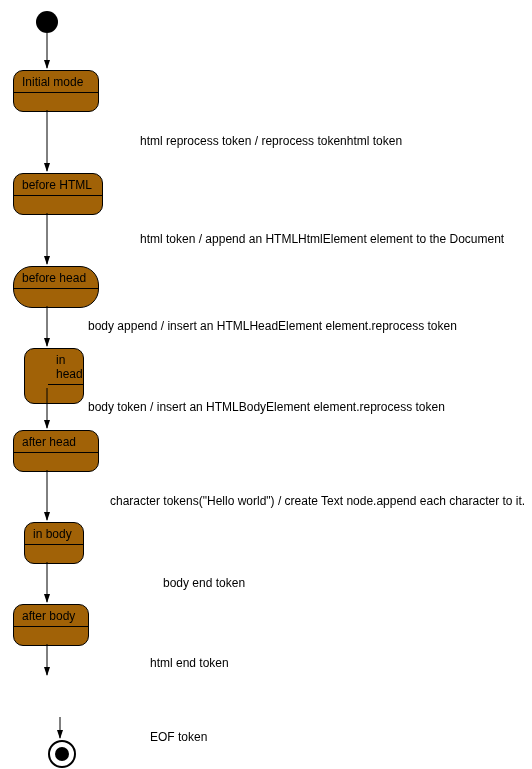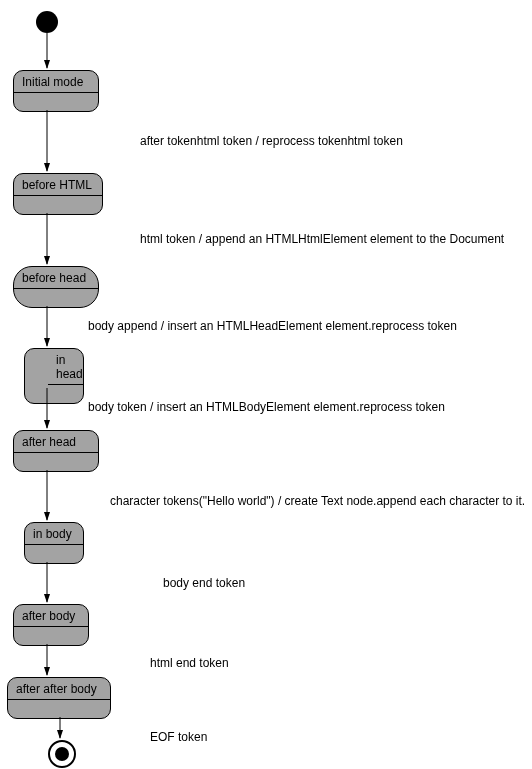--- a/index.html
+++ b/index.html
@@ -38,21 +38,21 @@
   .end-node .inner {
     width: 14px;
     height: 14px;
     background: #000;
     border-radius: 50%;
   }
   .state {
     position: absolute;
     border: 1px solid #000;
     border-radius: 10px;
-    background: #a3a3a3;
+    background: #a16207;
     box-sizing: border-box;
     padding: 4px 8px 0 8px;
   }
   .state .name {
     font-size: 12px;
     line-height: 14px;
     padding-bottom: 3px;
   }
   .state .divider {
     border-top: 1px solid #000;
@@ -109,30 +109,26 @@
   <div class="state" style="left:24px; top:522px; width:60px;">
     <div class="name">in body</div>
     <div class="divider"></div>
   </div>
 
   <div class="state" style="left:13px; top:604px; width:76px;">
     <div class="name">after body</div>
     <div class="divider"></div>
   </div>
 
-  <div class="state" style="left:7px; top:677px; width:104px;">
-    <div class="name">after after body</div>
-    <div class="divider"></div>
-  </div>
 
   <div class="end-node" style="left:48px; top:740px;">
     <div class="inner"></div>
   </div>
 
-  <div class="edge-label" style="left:140px; top:134px;">after tokenhtml token / reprocess tokenhtml token</div>
+  <div class="edge-label" style="left:140px; top:134px;">html reprocess token / reprocess tokenhtml token</div>
   <div class="edge-label" style="left:140px; top:232px;">html token / append an HTMLHtmlElement element to the Document</div>
   <div class="edge-label" style="left:88px; top:319px;">body append / insert an HTMLHeadElement element.reprocess token</div>
   <div class="edge-label" style="left:88px; top:400px;">body token / insert an HTMLBodyElement element.reprocess token</div>
   <div class="edge-label" style="left:110px; top:494px;">character tokens("Hello world") / create Text node.append each character to it.</div>
   <div class="edge-label" style="left:150px; top:576px;margin-left:13px;">body end token</div>
   <div class="edge-label" style="left:150px; top:656px;">html end token</div>
   <div class="edge-label" style="left:150px; top:730px;">EOF token</div>
 
   <svg class="overlay">
     <defs>

